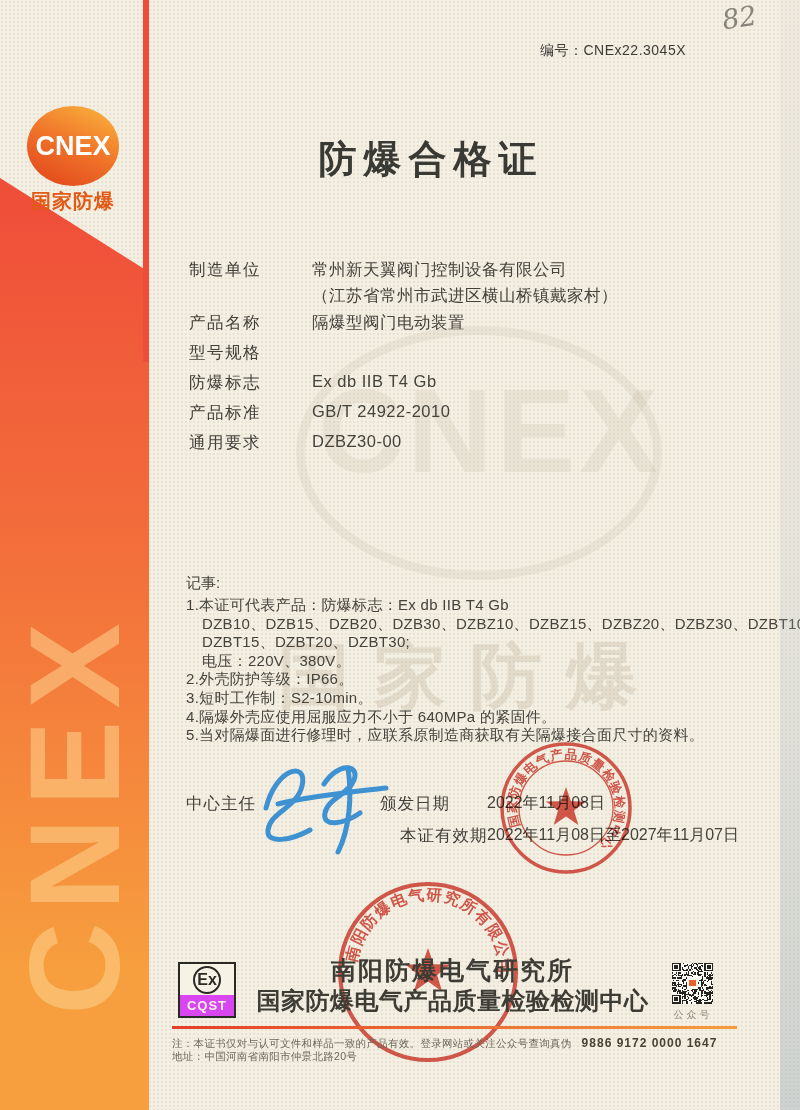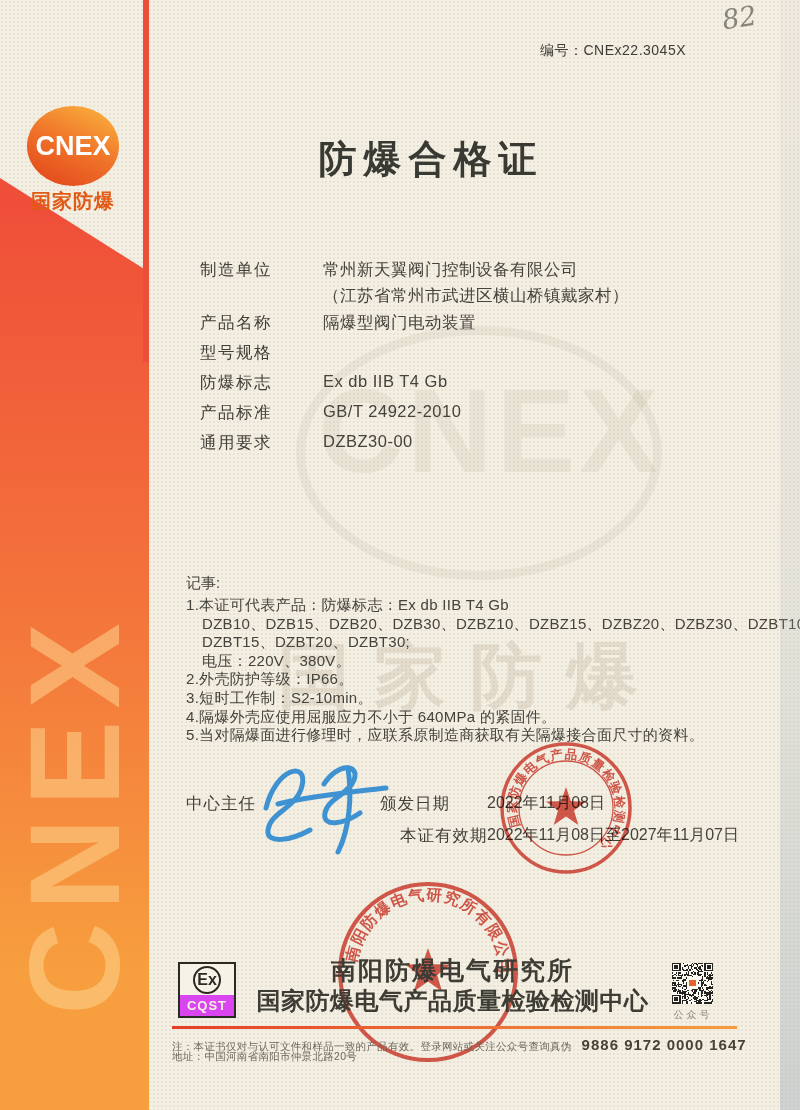--- a/index.html
+++ b/index.html
@@ -34,21 +34,21 @@
   .title{left:150px;top:134px;width:562px;text-align:center;font-size:38px;
     font-weight:bold;letter-spacing:7px;color:#3a3a35;}
   
   .wm-ellipse{left:296px;top:326px;width:348px;height:236px;border:9px solid rgba(165,152,124,.12);border-radius:50%;}
   .wm-cnex{left:318px;top:372px;font-size:118px;font-weight:bold;letter-spacing:4px;
     color:rgba(165,152,124,.13);line-height:1;}
   .wm-gjfb{left:278px;top:640px;font-size:72px;font-weight:bold;letter-spacing:24px;
     color:rgba(158,146,118,.20);line-height:1;white-space:nowrap;}
   
   .fields{left:185px;top:0;}
-  .f-row{position:absolute;left:15px;display:flex;white-space:pre;}
+  .f-row{position:absolute;left:4px;display:flex;white-space:pre;}
   .f-label{display:inline-block;width:123px;font-size:16.5px;letter-spacing:1.5px;color:#403f38;}
   .f-value{font-size:16.5px;color:#44433c;letter-spacing:.5px;}
   
   .standards{left:185px;top:476px;font-size:16px;line-height:23px;color:#44433c;white-space:nowrap;}
   
   .notes{left:186px;top:574px;font-size:15px;color:#44433c;}
   .note-head{margin-bottom:3px;}
   .note-line{height:18.6px;white-space:nowrap;letter-spacing:.3px;}
   .note-line.indent{padding-left:16px;}
   
@@ -66,21 +66,21 @@
   .cqst-bottom{height:21px;background:#d946ef;color:#f6f2e6;display:flex;align-items:center;justify-content:center;
     font-size:13px;font-weight:bold;letter-spacing:1px;}
   .org1{left:165px;top:954px;width:575px;text-align:center;font-size:25px;font-weight:bold;
     letter-spacing:2px;color:#3d3c35;}
   .org2{left:165px;top:985px;width:575px;text-align:center;font-size:24px;font-weight:bold;
     letter-spacing:.5px;color:#3d3c35;white-space:nowrap;}
   .qr{left:672px;top:962px;}
   .qr-label{left:666px;top:1008px;width:54px;text-align:center;font-size:10px;letter-spacing:3px;color:#8b8678;}
   .divider{left:172px;top:1026px;width:565px;height:3px;background:linear-gradient(90deg,#e53f28,#f59d3e);}
   .foot-line{position:absolute;left:172px;font-size:10.5px;color:#6b675b;letter-spacing:.3px;white-space:nowrap;}
-  .verify-code{font-size:15px;font-weight:bold;color:#474334;margin-left:10px;letter-spacing:1px;}
+  .verify-code{font-size:12px;font-weight:bold;color:#474334;margin-left:10px;letter-spacing:1px;}
   
   .scan-edge{right:0;top:0;width:20px;height:1110px;
     background:linear-gradient(180deg,rgba(190,192,188,.10) 0%,rgba(170,182,188,.20) 55%,rgba(160,175,185,.45) 100%);}
 </style>
 </head>
 <body>
 
 <div id="page">
 
   <div class="abs band"></div>

